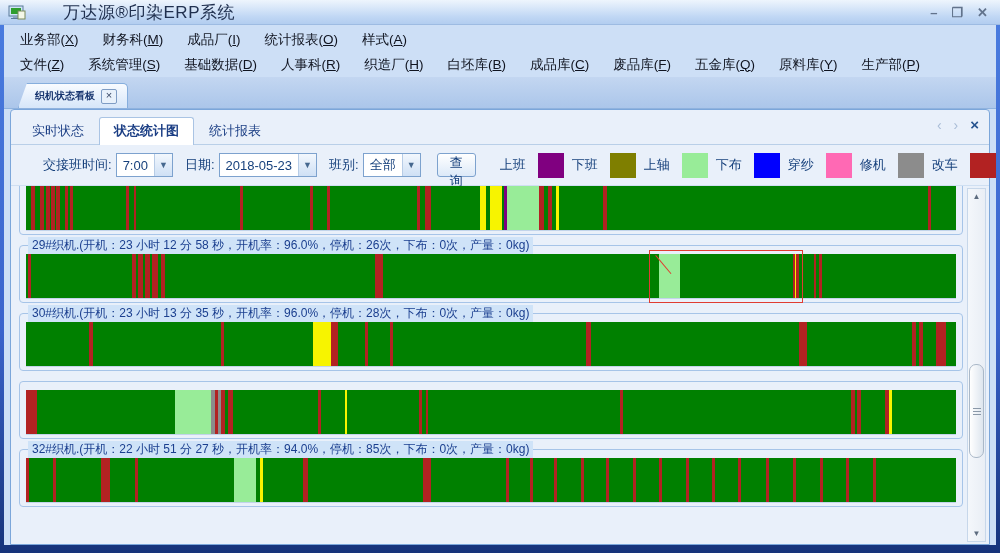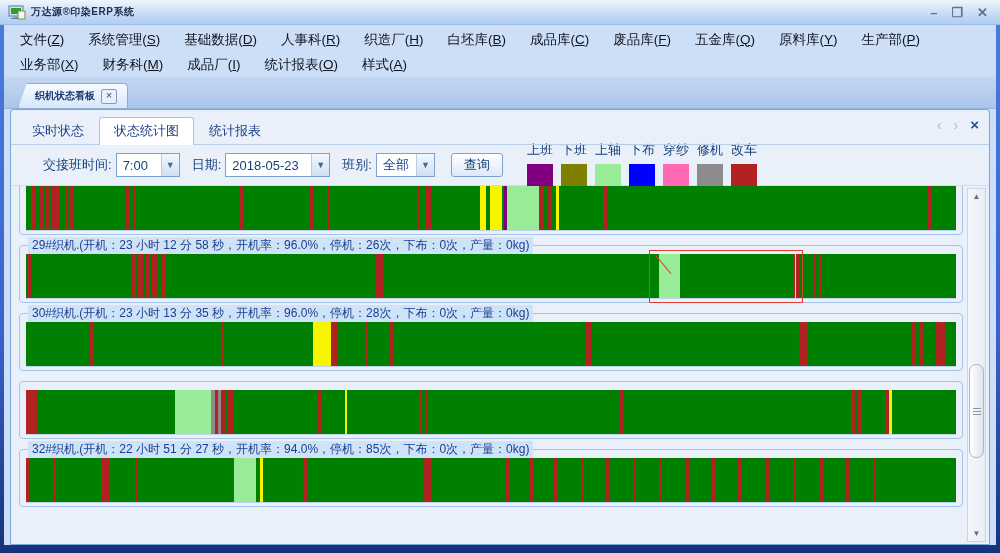--- a/index.html
+++ b/index.html
@@ -3,21 +3,21 @@
 <meta charset="utf-8">
 <style>
   html,body{margin:0;padding:0;width:1000px;height:553px;overflow:hidden;
     font-family:"Liberation Sans",sans-serif;}
   .win{width:1000px;height:553px;background:linear-gradient(180deg,#4a7de0 0%,#3a63cc 60%,#16337a 100%);
     display:flex;flex-direction:column;box-sizing:border-box;}
   
   .titlebar{height:24px;background:linear-gradient(180deg,#eef5fd,#c0d7f4 70%,#b2cdf0);
     display:flex;align-items:center;padding:0 8px;border-bottom:1px solid #9dbbe2;}
   .app-icon{width:18px;height:15px;margin-right:5px;display:inline-block;}
-  .titlebar .title{font-size:10px;font-weight:bold;color:#20304f;letter-spacing:.5px;}
+  .titlebar .title{font-size:17px;font-weight:normal;color:#20304f;letter-spacing:.5px;margin-left:32px;}
   .winctrls{margin-left:auto;display:flex;gap:14px;align-items:center;padding-right:4px;}
   .winbtn{color:#62738c;font-size:13px;font-weight:bold;line-height:1;cursor:default;}
   
   .framebody{flex:1;padding:0 4px;display:flex;flex-direction:column;min-height:0;}
   .inner{flex:1;background:#cddff6;display:flex;flex-direction:column;min-height:0;}
   
   .menubar{background:#cddff6;padding:2px 4px 0 4px;}
   .menu-row{display:flex;height:25px;align-items:center;}
   .menu-item{padding:2px 12px;font-size:13.5px;color:#101420;white-space:nowrap;cursor:default;}
   .menu-item u{text-decoration:underline;}
@@ -27,35 +27,35 @@
     background:linear-gradient(180deg,#f8fbff,#d6e6f9);border:1px solid #86aedd;border-bottom:none;
     border-radius:5px 5px 0 0;clip-path:polygon(9px 0,100% 0,100% 100%,0 100%);}
   .doc-tab .lbl{font-size:10px;font-weight:bold;color:#17356f;}
   .tab-close{width:14px;height:13px;border:1px solid #7e9cc4;background:#e8f1fb;color:#3a4a68;
     font-size:11px;line-height:11px;text-align:center;border-radius:2px;}
   
   .panel{flex:1;margin:0 6px;background:#e9f0fa;border:1px solid #7ba6da;border-radius:4px 4px 0 0;
     display:flex;flex-direction:column;min-height:0;}
   .subtabs{height:30px;display:flex;align-items:flex-end;padding:4px 6px 0 6px;border-bottom:1px solid #b9cfe8;position:relative;}
   .subtab{padding:4px 14px;font-size:13px;color:#1c3f85;cursor:default;border:1px solid transparent;border-bottom:none;}
-  .subtab.active{background:#ffffff;border-color:#aac4e4;border-radius:3px 3px 0 0;font-weight:normal;margin-bottom:-1px;padding-bottom:1px;}
+  .subtab.active{background:#ffffff;border-color:#aac4e4;border-radius:3px 3px 0 0;font-weight:bold;margin-bottom:-1px;padding-bottom:1px;}
   .subtab-ctrls{position:absolute;right:10px;top:7px;display:flex;gap:12px;align-items:center;}
   .navglyph{color:#a9bcd6;font-size:14px;line-height:1;}
   .panel-close{color:#27548f;font-size:15px;font-weight:bold;line-height:1;}
   
   .toolbar{height:40px;display:flex;align-items:center;padding-left:32px;border-bottom:1px solid #cfdff2;}
   .tb-label{font-size:13px;color:#16407c;margin-right:4px;white-space:nowrap;}
   .combo{height:22px;border:1px solid #7da2ce;background:#fff;display:flex;align-items:stretch;margin-right:12px;}
   .combo .val{display:flex;align-items:center;padding:0 6px;font-size:13px;color:#16407c;white-space:nowrap;}
   .combo .btn{width:17px;background:linear-gradient(180deg,#f2f7fd,#cfe0f5);border-left:1px solid #b7cce6;
     display:flex;align-items:center;justify-content:center;color:#46688f;font-size:9px;}
   .query-btn{height:24px;padding:0 12px;margin:0 10px 0 4px;background:linear-gradient(180deg,#ffffff,#dcE9f8);
     border:1px solid #7da2ce;border-radius:3px;font-size:13px;color:#16407c;}
   .legend{display:flex;align-items:center;gap:8px;margin-left:14px;}
-  .legend-item{display:flex;align-items:center;gap:5px;flex-direction:column;}
+  .legend-item{display:flex;align-items:center;gap:12px;}
   .legend-label{font-size:13px;color:#16407c;white-space:nowrap;}
   .legend-swatch{width:26px;height:25px;display:inline-block;}
   
   .viewport{flex:1;position:relative;overflow:hidden;padding-left:4px;}
   .groupbox{position:relative;margin:10px 26px 0 4px;border:1px solid #a6c4e8;border-radius:4px;
     padding:8px 6px 4px 6px;background:#e9f0fa;}
   .groupbox.first{margin-top:-9px;}
   .group-label{position:absolute;top:-9px;left:8px;background:#cfe3f8;padding:0 4px;
     font-size:12px;line-height:17px;color:#1b3f8f;white-space:nowrap;}
   .statusbarchart{height:44px;display:flex;width:100%;box-shadow:0 1px 0 #c2d4ea;}
@@ -104,39 +104,39 @@
     <span class="winctrls">
       <span class="winbtn">–</span>
       <span class="winbtn">❐</span>
       <span class="winbtn">✕</span>
     </span>
   </div>
 
   <div class="framebody">
     <div class="inner">
       <div class="menubar">
+        <div class="menu-row" id="menu-row2">
+            <div class="menu-item"><span>业务部</span>(<u>X</u>)</div>
+            <div class="menu-item"><span>财务科</span>(<u>M</u>)</div>
+            <div class="menu-item"><span>成品厂</span>(<u>I</u>)</div>
+            <div class="menu-item"><span>统计报表</span>(<u>O</u>)</div>
+            <div class="menu-item"><span>样式</span>(<u>A</u>)</div>
+          </div>
         <div class="menu-row" id="menu-row1">
             <div class="menu-item"><span>文件</span>(<u>Z</u>)</div>
             <div class="menu-item"><span>系统管理</span>(<u>S</u>)</div>
             <div class="menu-item"><span>基础数据</span>(<u>D</u>)</div>
             <div class="menu-item"><span>人事科</span>(<u>R</u>)</div>
             <div class="menu-item"><span>织造厂</span>(<u>H</u>)</div>
             <div class="menu-item"><span>白坯库</span>(<u>B</u>)</div>
             <div class="menu-item"><span>成品库</span>(<u>C</u>)</div>
             <div class="menu-item"><span>废品库</span>(<u>F</u>)</div>
             <div class="menu-item"><span>五金库</span>(<u>Q</u>)</div>
             <div class="menu-item"><span>原料库</span>(<u>Y</u>)</div>
             <div class="menu-item"><span>生产部</span>(<u>P</u>)</div>
-          </div>
-        <div class="menu-row" id="menu-row2">
-            <div class="menu-item"><span>业务部</span>(<u>X</u>)</div>
-            <div class="menu-item"><span>财务科</span>(<u>M</u>)</div>
-            <div class="menu-item"><span>成品厂</span>(<u>I</u>)</div>
-            <div class="menu-item"><span>统计报表</span>(<u>O</u>)</div>
-            <div class="menu-item"><span>样式</span>(<u>A</u>)</div>
           </div>
       </div>
 
       <div class="tabstrip">
         <div class="doc-tab">
           <span class="lbl">织机状态看板</span>
           <span class="tab-close">×</span>
         </div>
       </div>
 

